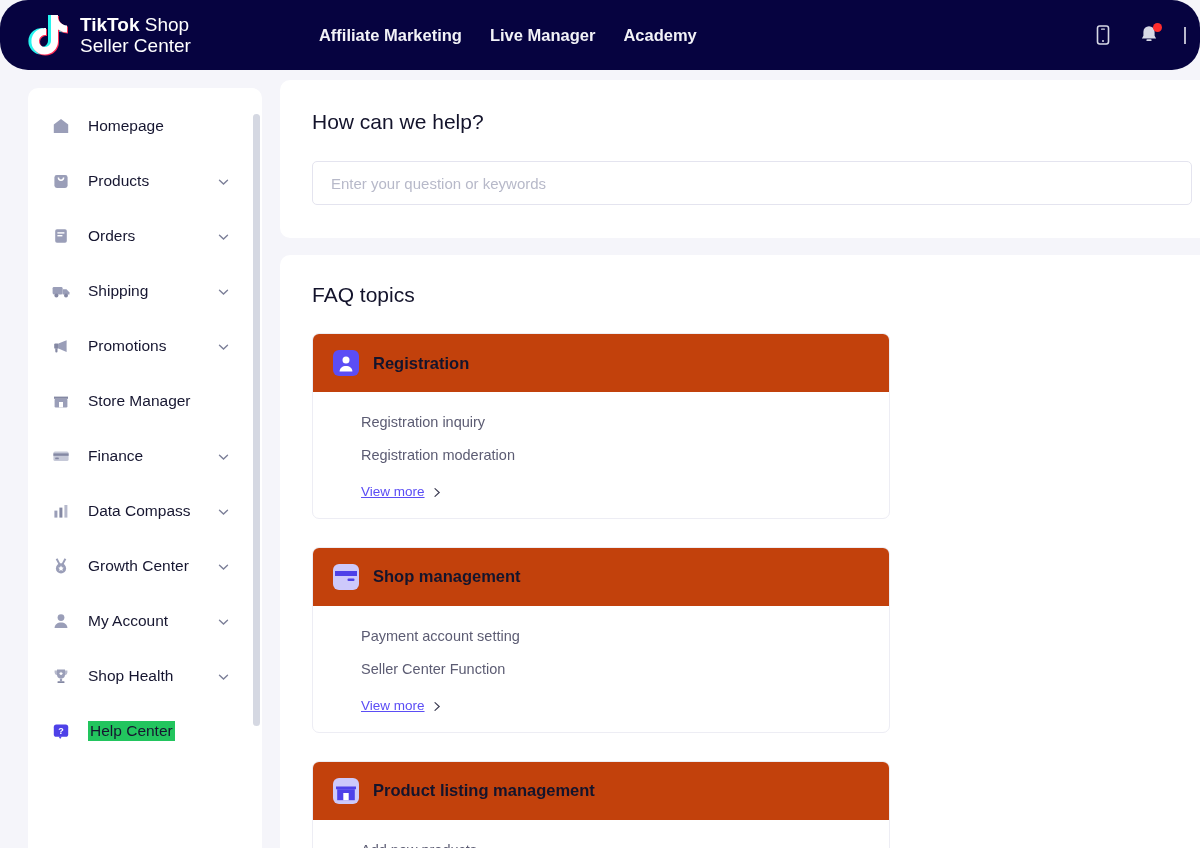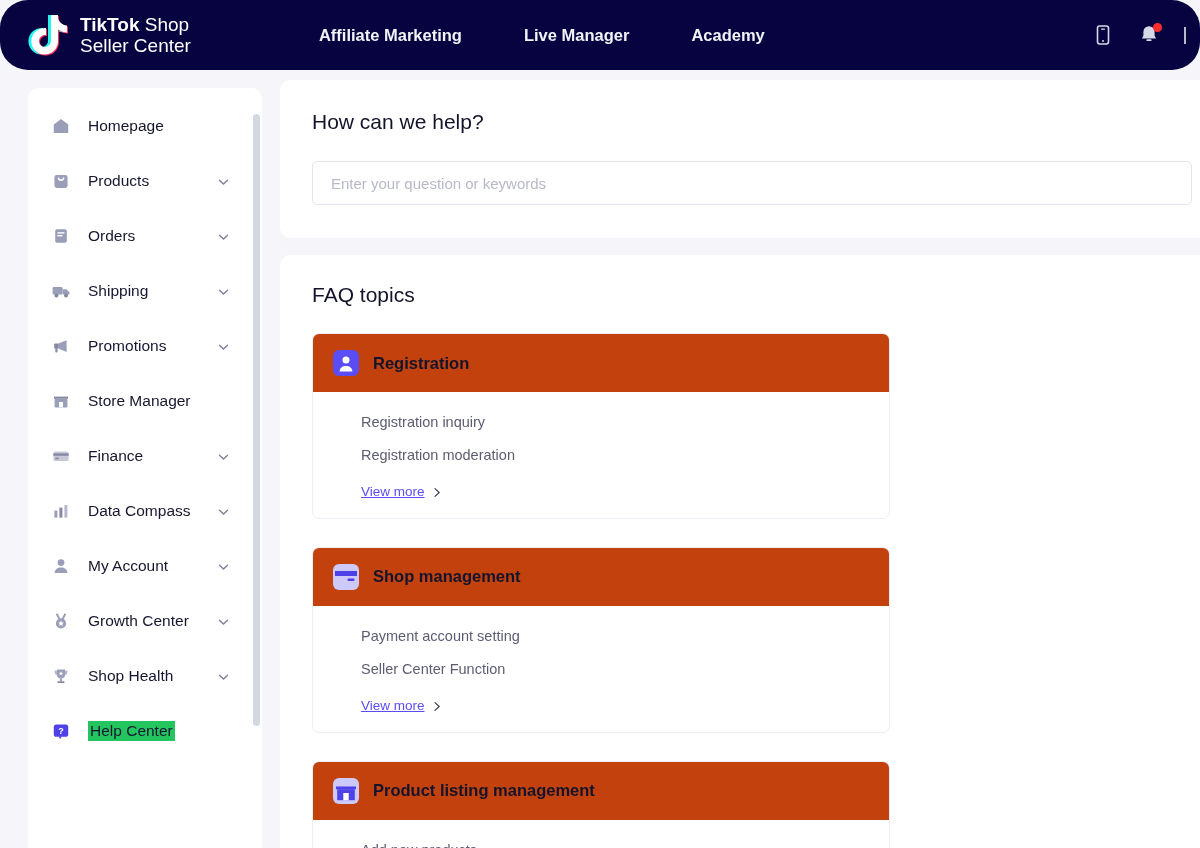--- a/index.html
+++ b/index.html
@@ -19,21 +19,21 @@
   }
   .brand { display: flex; align-items: center; margin-left: 28px; }
   .brand-note { width: 42px; height: 44px; position: relative; flex: 0 0 auto; }
   .brand-note svg { display: block; }
   .brand-text { margin-left: 10px; color: #fff; line-height: 1.12; }
   .brand-line1 { font-size: 19px; }
   .brand-line1 b { font-weight: bold; }
   .brand-line1 span.light { font-weight: normal; }
   .brand-line2 { font-size: 19px; font-weight: normal; }
 
-  .topnav { display: flex; align-items: center; margin-left: 128px; gap: 62px; }
+  .topnav { display: flex; align-items: center; margin-left: 128px; gap: 28px; }
   .topnav a {
     color: #f2f2f7; font-size: 16.5px; font-weight: bold;
     text-decoration: none; white-space: nowrap;
   }
 
   .topright {
     position: absolute; right: 0; top: 0; height: 70px;
     display: flex; align-items: center; gap: 24px; padding-right: 14px;
   }
   .ticon { position: relative; width: 22px; height: 24px; display: block; }
@@ -294,41 +294,41 @@
       <span class="chev">
         <svg width="13" height="13" viewBox="0 0 13 13">
             <path d="M2.5 4.8 6.5 8.6l4-3.8" fill="none" stroke="#7d8099" stroke-width="1.4" stroke-linecap="round"></path>
           </svg>
       </span>
     </div>
 
     <div class="side-item">
       <span class="side-ico">
         <svg width="20" height="20" viewBox="0 0 20 20">
-            <circle cx="10" cy="6.6" r="3.4" fill="#9a9eb8"></circle>
-            <path d="M3.6 17c0-3.6 2.9-5.6 6.4-5.6s6.4 2 6.4 5.6z" fill="#9a9eb8"></path>
-          </svg>
-      </span>
-      <span class="side-label">My Account</span>
-      <span class="chev">
-        <svg width="13" height="13" viewBox="0 0 13 13">
-            <path d="M2.5 4.8 6.5 8.6l4-3.8" fill="none" stroke="#7d8099" stroke-width="1.4" stroke-linecap="round"></path>
-          </svg>
-      </span>
-    </div>
-
-    <div class="side-item">
-      <span class="side-ico">
-        <svg width="20" height="20" viewBox="0 0 20 20">
             <path d="M5.6 2.8 8.6 8.4M14.4 2.8 11.4 8.4" stroke="#9a9eb8" stroke-width="2" fill="none"></path>
             <circle cx="10" cy="12.4" r="5.1" fill="#9a9eb8"></circle>
             <path d="M10 9.6l.85 1.75 1.9.28-1.38 1.35.33 1.9L10 13.98l-1.7.9.33-1.9-1.38-1.35 1.9-.28z" fill="#fff"></path>
           </svg>
       </span>
       <span class="side-label">Growth Center</span>
+      <span class="chev">
+        <svg width="13" height="13" viewBox="0 0 13 13">
+            <path d="M2.5 4.8 6.5 8.6l4-3.8" fill="none" stroke="#7d8099" stroke-width="1.4" stroke-linecap="round"></path>
+          </svg>
+      </span>
+    </div>
+
+    <div class="side-item">
+      <span class="side-ico">
+        <svg width="20" height="20" viewBox="0 0 20 20">
+            <circle cx="10" cy="6.6" r="3.4" fill="#9a9eb8"></circle>
+            <path d="M3.6 17c0-3.6 2.9-5.6 6.4-5.6s6.4 2 6.4 5.6z" fill="#9a9eb8"></path>
+          </svg>
+      </span>
+      <span class="side-label">My Account</span>
       <span class="chev">
         <svg width="13" height="13" viewBox="0 0 13 13">
             <path d="M2.5 4.8 6.5 8.6l4-3.8" fill="none" stroke="#7d8099" stroke-width="1.4" stroke-linecap="round"></path>
           </svg>
       </span>
     </div>
 
     <div class="side-item">
       <span class="side-ico">
         <svg width="20" height="20" viewBox="0 0 20 20">

